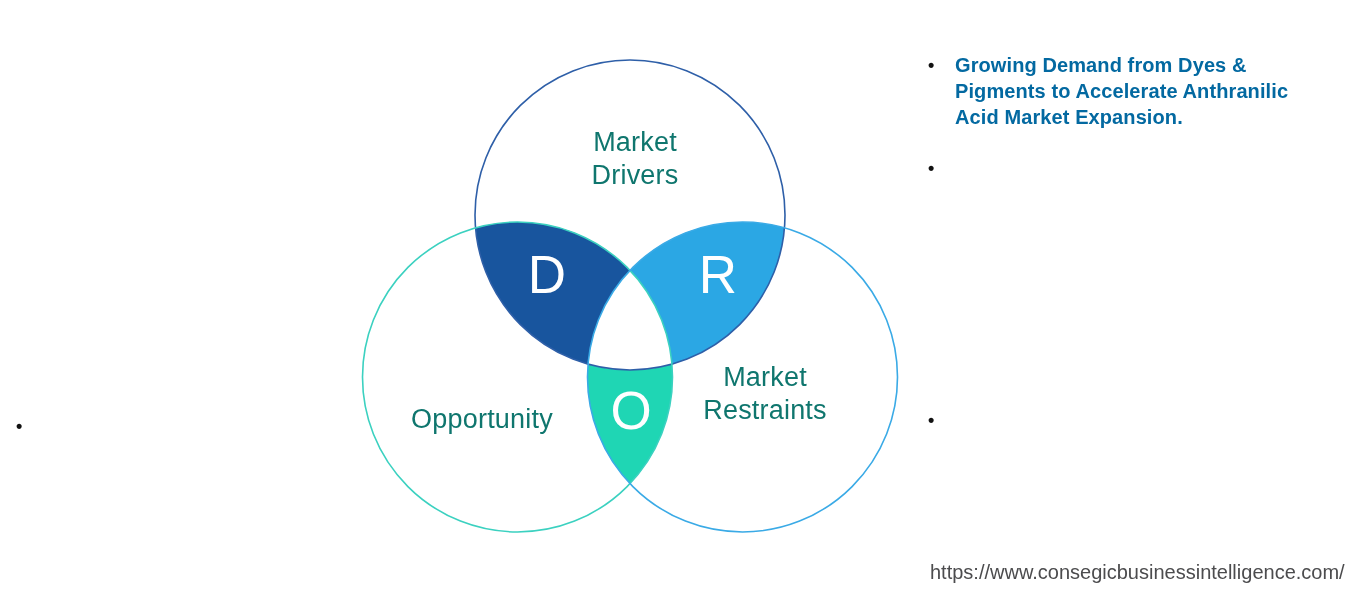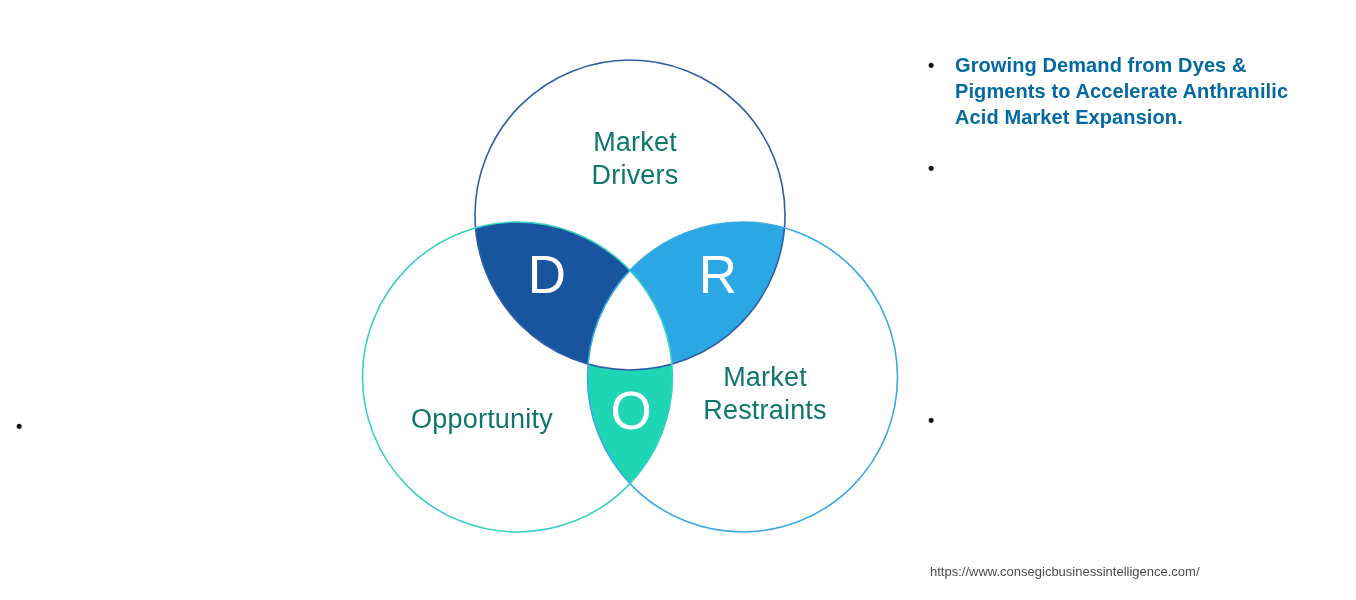--- a/index.html
+++ b/index.html
@@ -54,21 +54,21 @@
     line-height: 26px;
     font-weight: 600;
     color: #0369a1;
     letter-spacing: 0.1px;
   }
 
   .site-url {
     position: absolute;
     left: 930px;
     top: 560px;
-    font-size: 13px;
+    font-size: 20px;
     line-height: 24px;
     color: #4c4c4e;
     text-decoration: none;
   }
 </style>
 </head>
 <body>
 
 <div class="stage">
 

